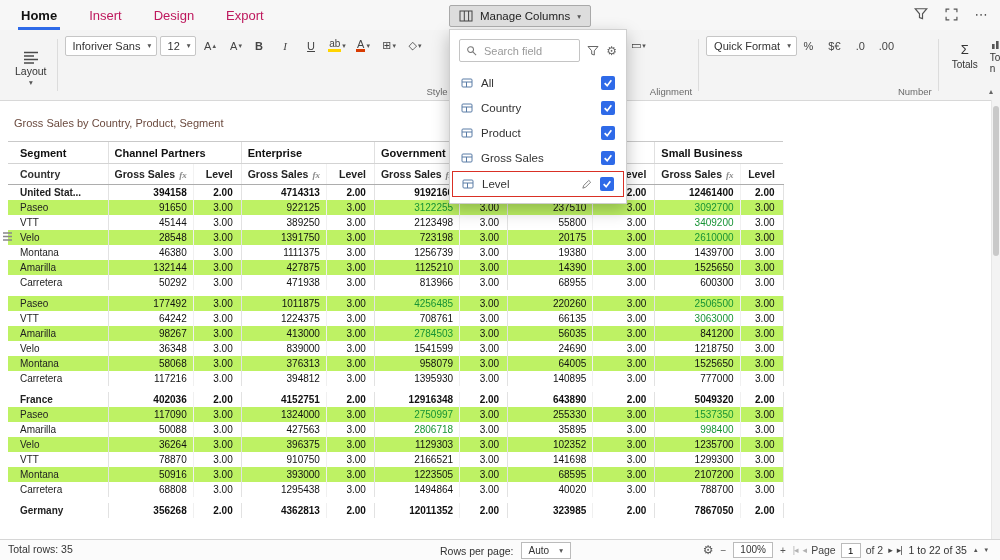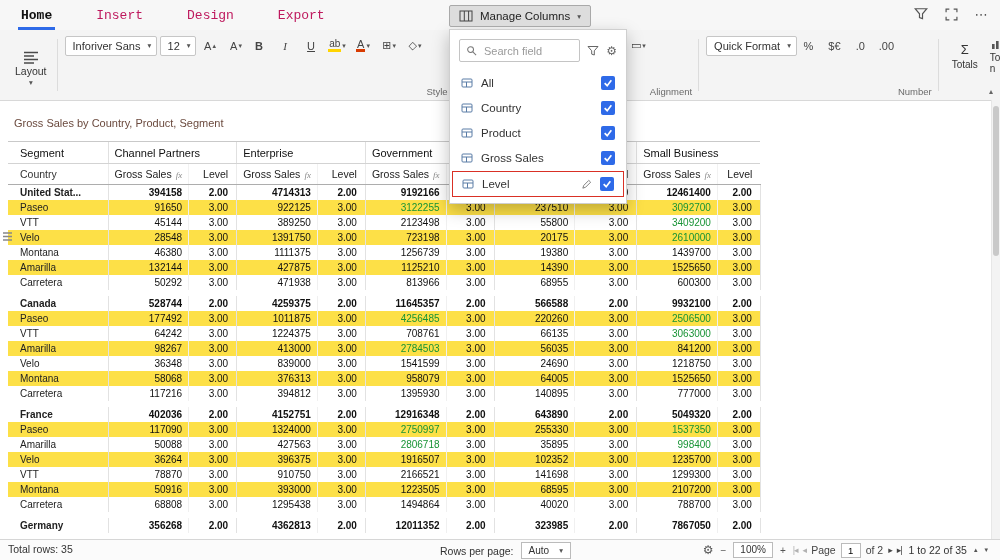--- a/index.html
+++ b/index.html
@@ -1,21 +1,21 @@
 <!DOCTYPE html>
 <html><head>
 <meta charset="utf-8">
 <style>
   html,body{margin:0;padding:0;width:1000px;height:560px;overflow:hidden;background:#fff;
     font-family:"Liberation Sans","DejaVu Sans",sans-serif;color:#222;}
   #app{position:absolute;inset:0;width:1000px;height:560px;}
 
   
   .tabbar{position:absolute;left:0;top:0;right:0;height:30px;background:#f7f7f7;border-bottom:1px solid #e2e2e2;}
-  .tablist{display:flex;gap:18px;padding-left:8px;height:30px;align-items:stretch;font-family:Liberation Mono, monospace;}
+  .tablist{display:flex;gap:6px;padding-left:8px;height:30px;align-items:stretch;}
   .tab{padding:0 13px;font-size:13px;color:#be185d;display:flex;align-items:center;position:relative;cursor:default;}
   .tab.active{font-weight:700;color:#111;}
   .tab.active::after{content:"";position:absolute;left:10px;right:10px;bottom:0;height:3px;background:#2e6ae8;}
   .tabbar-icons{position:absolute;right:10px;top:5px;display:flex;gap:12px;align-items:center;}
   .ticon{width:18px;height:18px;display:flex;align-items:center;justify-content:center;color:#555;font-size:13px;}
 
   
   .ribbon{position:absolute;left:0;top:30px;right:0;height:70px;background:#f4f4f4;border-bottom:1px solid #d8d8d8;
     display:flex;align-items:stretch;padding:0 4px;}
   .rgroup{display:flex;flex-direction:row;justify-content:flex-start;padding:4px 7px 0;position:relative;}
@@ -58,36 +58,36 @@
   .mc-search input::placeholder{color:#9a9a9a;}
   .mc-item{display:flex;align-items:center;gap:8px;height:25px;padding:0 11px;font-size:11.5px;color:#333;box-sizing:border-box;}
   .mc-item .sp{flex:1;}
   .mc-item.highlight{border:1px solid #d93025;margin:1px 2px 0;padding:0 9px;height:26px;}
   .checkbox{width:14px;height:14px;background:#2e6ae8;border-radius:2px;display:flex;align-items:center;justify-content:center;flex:0 0 auto;}
   .pencil{color:#777;display:flex;}
 
   
   .tbl-title{position:absolute;left:14px;top:117px;font-size:11px;color:#6b4a3e;}
   .tbl{position:absolute;left:8px;top:141px;border-collapse:collapse;table-layout:fixed;font-size:10px;z-index:1;}
-  .tbl th{font-weight:normal;box-sizing:border-box;}
+  .tbl th{font-weight:bold;box-sizing:border-box;}
   .ghead{border-top:1px solid #c9c9c9;border-bottom:1px solid #d3d3d3;font-size:11px;font-weight:700;text-align:left;
     padding:5px 6px 4px;color:#111;border-left:1px solid #e0e0e0;white-space:nowrap;overflow:hidden;}
   .corner{border-top:1px solid #c9c9c9;border-bottom:1px solid #d3d3d3;font-size:11px;font-weight:700;text-align:left;
     padding:5px 6px 4px 12px;color:#111;}
   .subname{border-bottom:1px solid #adadad;font-size:10.5px;color:#333;text-align:left;padding:4px 6px 4px 12px;}
   .gs{border-bottom:1px solid #adadad;font-size:10.5px;color:#222;text-align:left;padding:4px 6px;
     border-left:1px solid #ececec;white-space:nowrap;overflow:hidden;}
   .lv{border-bottom:1px solid #adadad;font-size:10.5px;color:#222;text-align:right;padding:4px 8px 4px 6px;
     border-left:1px solid #f2f2f2;}
   .fx{font-style:italic;color:#8a8a8a;font-size:9px;margin-left:4px;font-family:"Liberation Serif",serif;text-align:right;}
   .tbl td{padding:0 6px;height:15px;line-height:15px;text-align:right;color:#111;white-space:nowrap;overflow:hidden;
     border-right:1px solid #f0f0f0;box-sizing:border-box;}
   td.name{text-align:left;padding-left:12px;color:#222;border-right:1px solid #e2e2e2;}
   td.lvcell{border-right:1px solid #e2e2e2;padding-right:8px;}
-  tr.band{background:#fde047;}
+  tr.band{background:#bef264;}
   tr.boldrow td{font-weight:700;}
   td.green{color:#189335;}
   tr.spacer td{height:6px;border-right:none;background:#fff;}
 
   .grip{position:absolute;left:2px;top:228px;color:#888;z-index:2;}
   .vscroll{position:absolute;right:0;top:100px;width:8px;bottom:20px;background:#f3f3f3;border-left:1px solid #e7e7e7;}
   .vthumb{position:absolute;left:1px;right:1px;top:6px;height:150px;background:#c9c9c9;border-radius:4px;}
 
   
   .footer{position:absolute;left:0;bottom:0;right:0;height:20px;background:#fbfbfb;border-top:1px solid #d6d6d6;
@@ -583,33 +583,20 @@
           <td>813966</td>
           <td class="lvcell">3.00</td>
           <td>68955</td>
           <td class="lvcell">3.00</td>
           <td>600300</td>
           <td class="lvcell">3.00</td>
         </tr>
         <tr class="spacer">
           <td colspan="11"></td>
         </tr>
-        <tr class="boldrow">
-          <td class="name">Canada</td>
-          <td>528744</td>
-          <td class="lvcell">2.00</td>
-          <td>4259375</td>
-          <td class="lvcell">2.00</td>
-          <td>11645357</td>
-          <td class="lvcell">2.00</td>
-          <td>566588</td>
-          <td class="lvcell">2.00</td>
-          <td>9932100</td>
-          <td class="lvcell">2.00</td>
-        </tr>
         <tr class="band">
           <td class="name">Paseo</td>
           <td>177492</td>
           <td class="lvcell">3.00</td>
           <td>1011875</td>
           <td class="lvcell">3.00</td>
           <td class="green">4256485</td>
           <td class="lvcell">3.00</td>
           <td>220260</td>
           <td class="lvcell">3.00</td>
@@ -722,21 +709,21 @@
           <td class="lvcell">3.00</td>
           <td class="green">998400</td>
           <td class="lvcell">3.00</td>
         </tr>
         <tr class="band">
           <td class="name">Velo</td>
           <td>36264</td>
           <td class="lvcell">3.00</td>
           <td>396375</td>
           <td class="lvcell">3.00</td>
-          <td>1916507</td>
+          <td>1129303</td>
           <td class="lvcell">3.00</td>
           <td>102352</td>
           <td class="lvcell">3.00</td>
           <td>1235700</td>
           <td class="lvcell">3.00</td>
         </tr>
         <tr>
           <td class="name">VTT</td>
           <td>78870</td>
           <td class="lvcell">3.00</td>

